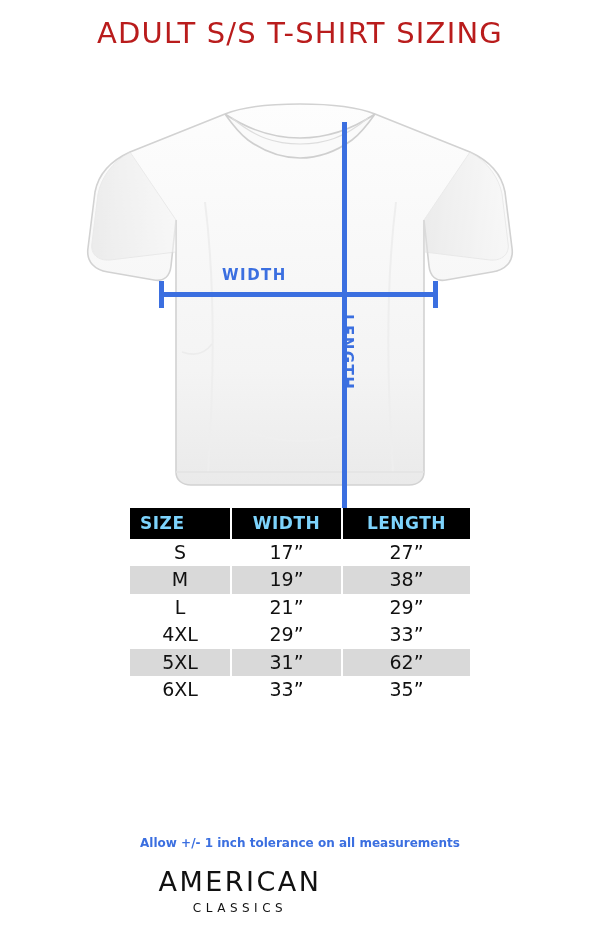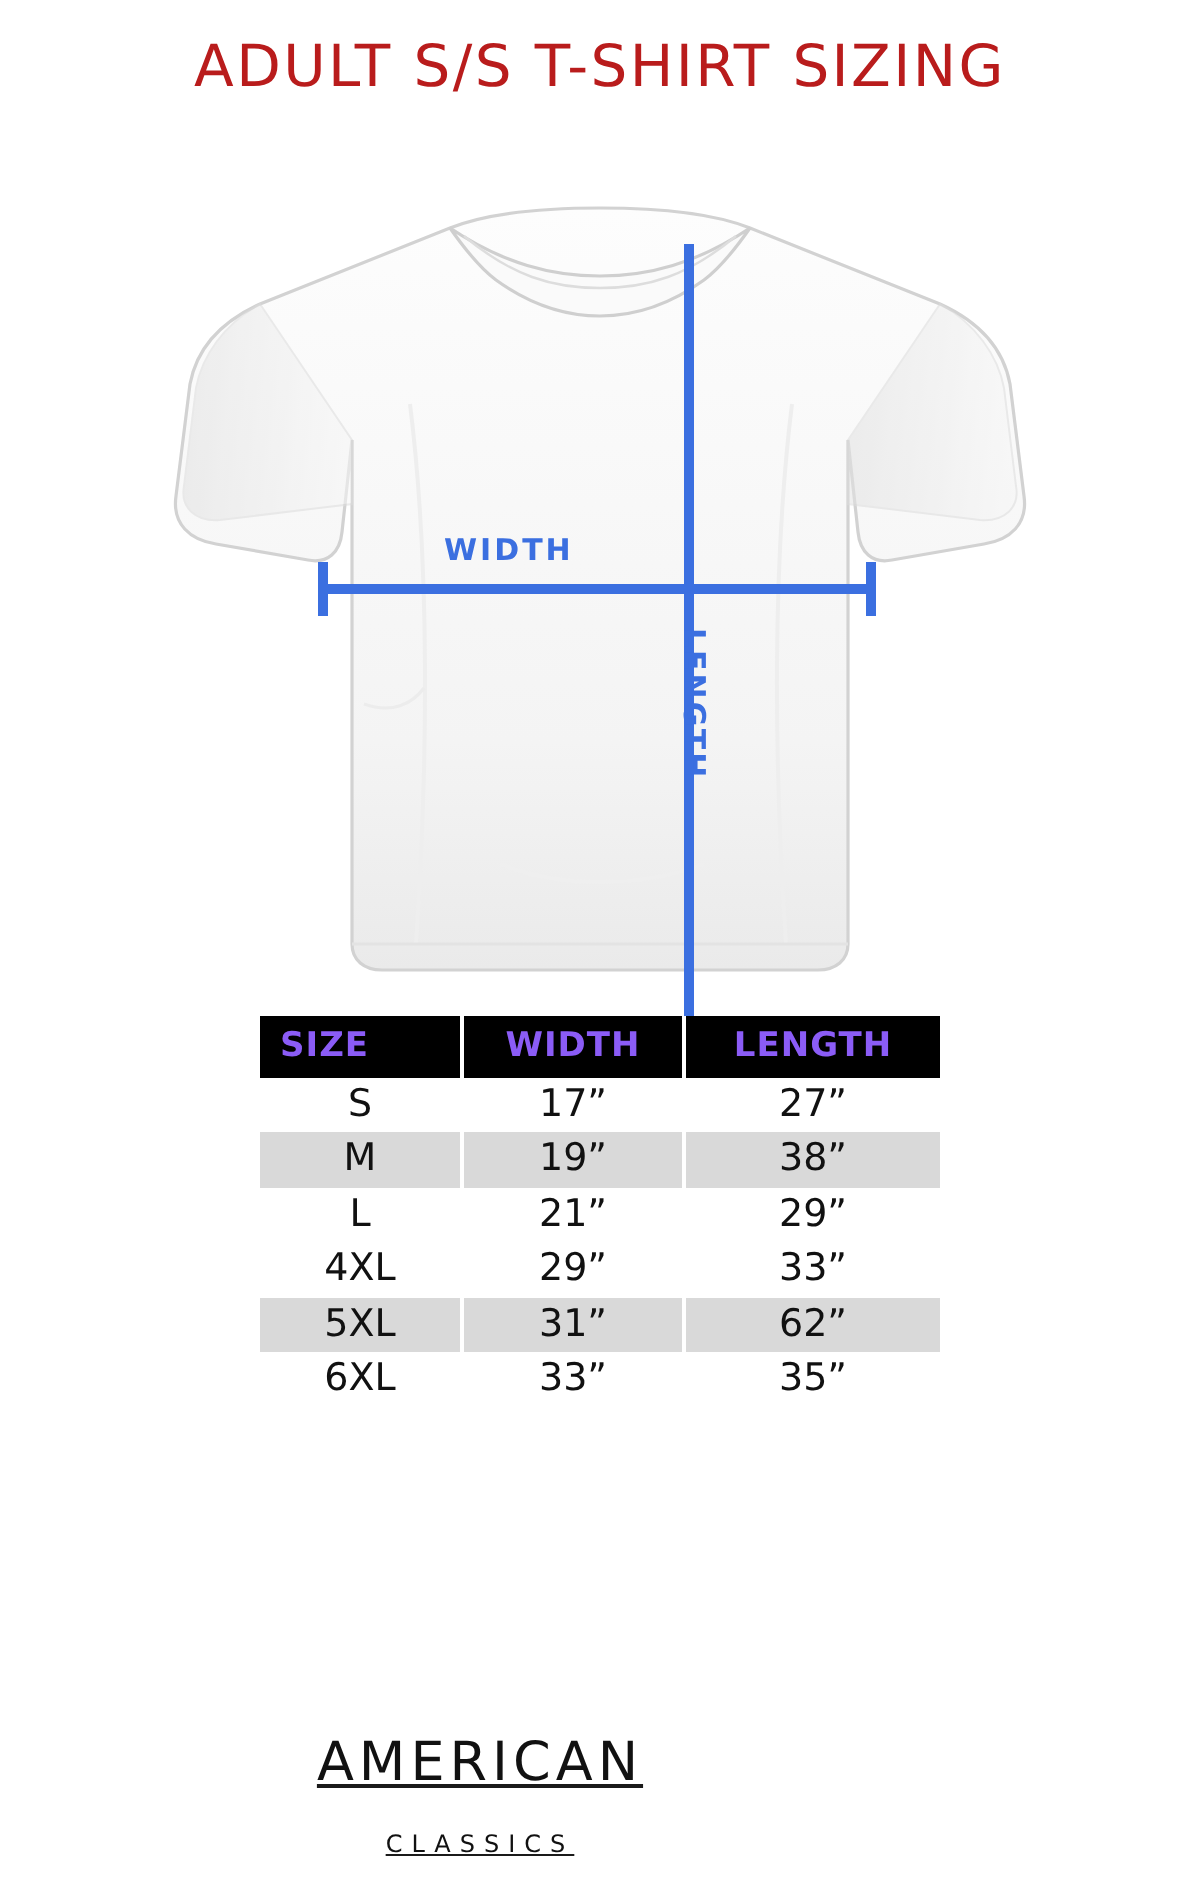--- a/index.html
+++ b/index.html
@@ -108,21 +108,21 @@
     top: 508px;
     width: 340px;
   }
   table {
     border-collapse: collapse;
     width: 340px;
     font-family: "DejaVu Sans", sans-serif;
   }
   thead th {
     background: #000000;
-    color: #8b5cf6;
+    color: #7dd3fc;
     font-size: 17px;
     font-weight: bold;
     letter-spacing: 0.5px;
     padding: 5px 0 6px 0;
     text-align: center;
     border-right: 2px solid #ffffff;
   }
   thead th:last-child { border-right: none; }
   thead th.col-size { text-align: left; padding-left: 10px; width: 90px; }
 
@@ -150,33 +150,32 @@
     font-family: "DejaVu Sans", sans-serif;
   }
 
   
   #brand {
     position: absolute;
     left: 0;
     top: 866px;
     width: 480px;
     text-align: center;
-    text-decoration: underline;
   }
   #brand-name {
     font-size: 27px;
     letter-spacing: 2.5px;
     color: #111111;
     font-family: "DejaVu Sans", sans-serif;
   }
   #brand-sub {
     font-size: 12px;
     letter-spacing: 4.5px;
     color: #111111;
-    margin-top: 18px;
+    margin-top: 4px;
     font-family: "DejaVu Sans", sans-serif;
   }
 </style>
 </head>
 <body>
 
 <div id="page">
 
   <div id="title">ADULT S/S T-SHIRT SIZING</div>
 
@@ -282,19 +281,20 @@
           </tr>
           <tr class="odd">
             <td>6XL</td>
             <td>33”</td>
             <td>35”</td>
           </tr>
         </tbody>
     </table>
   </div>
 
+  <div id="tolerance">Allow +/- 1 inch tolerance on all measurements</div>
 
   <div id="brand">
     <div id="brand-name">AMERICAN</div>
     <div id="brand-sub">CLASSICS</div>
   </div>
 
 </div>
 
 </body></html>

